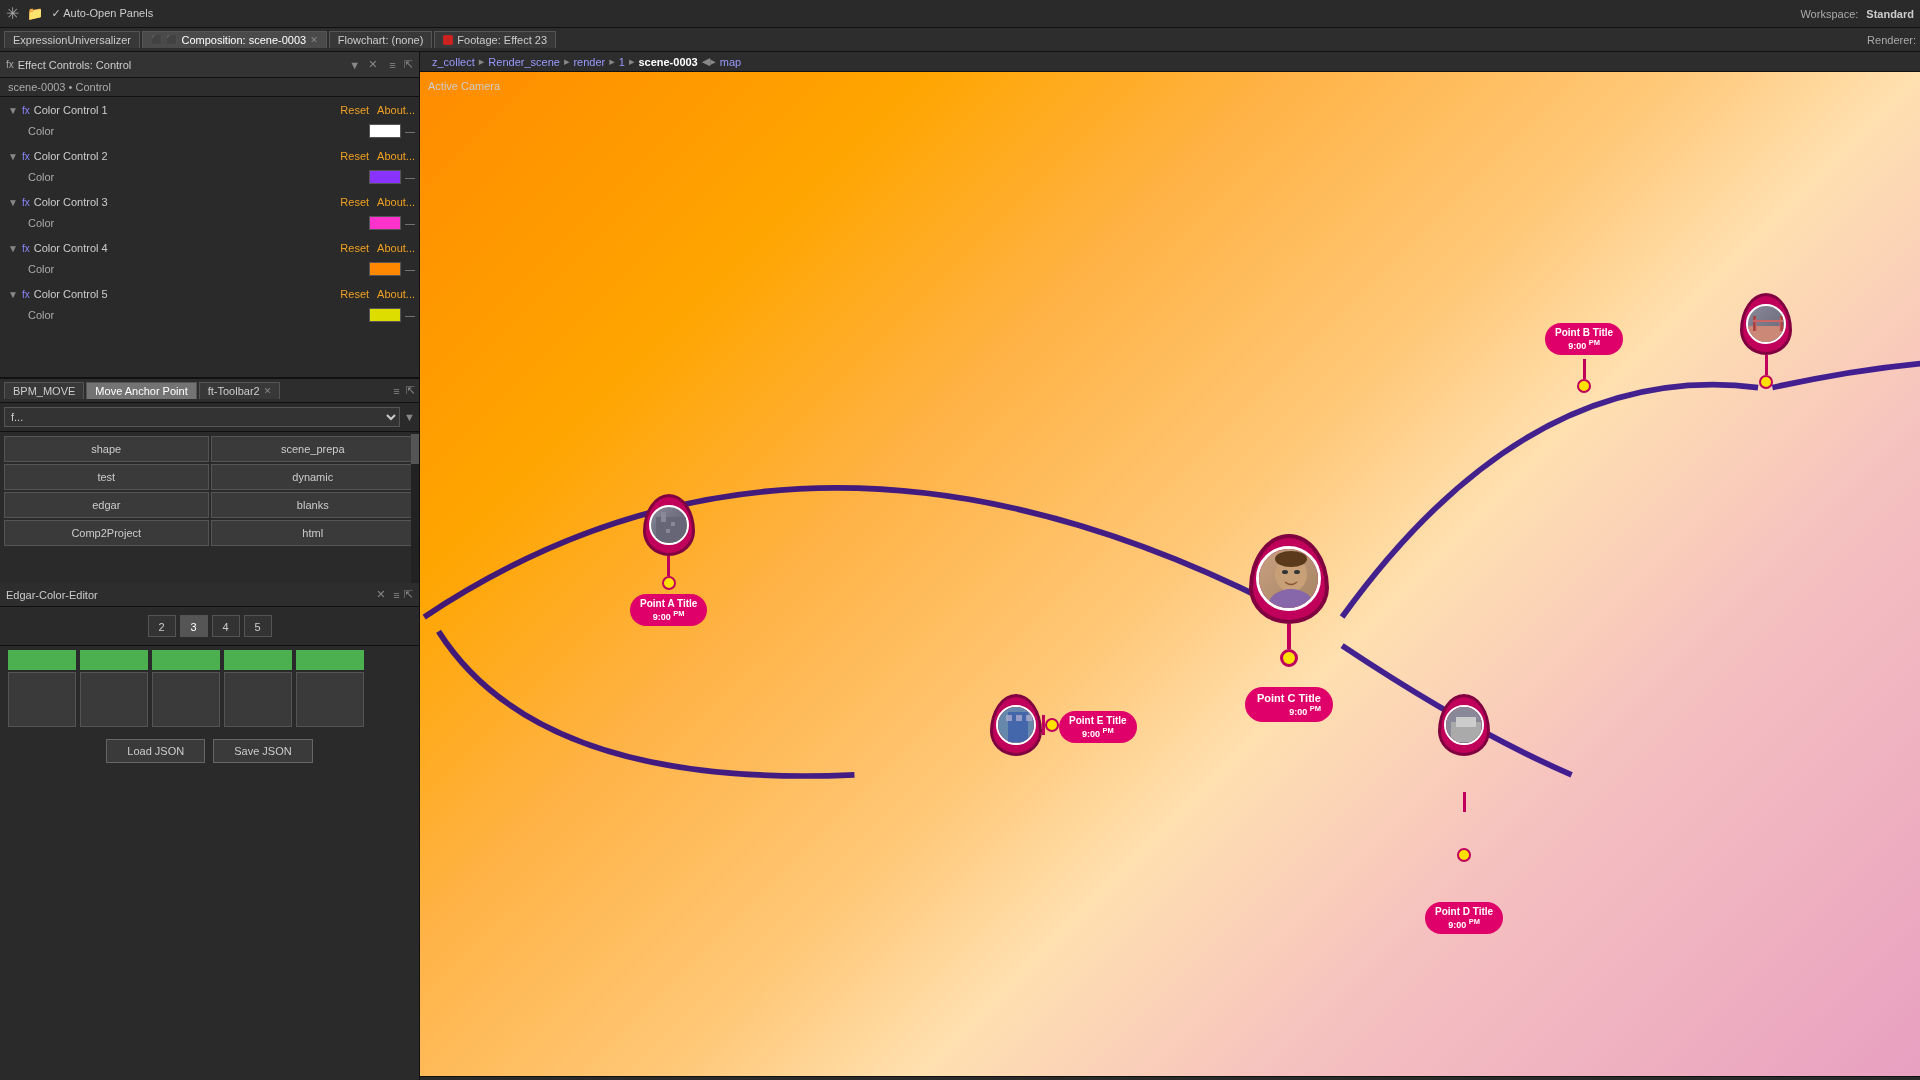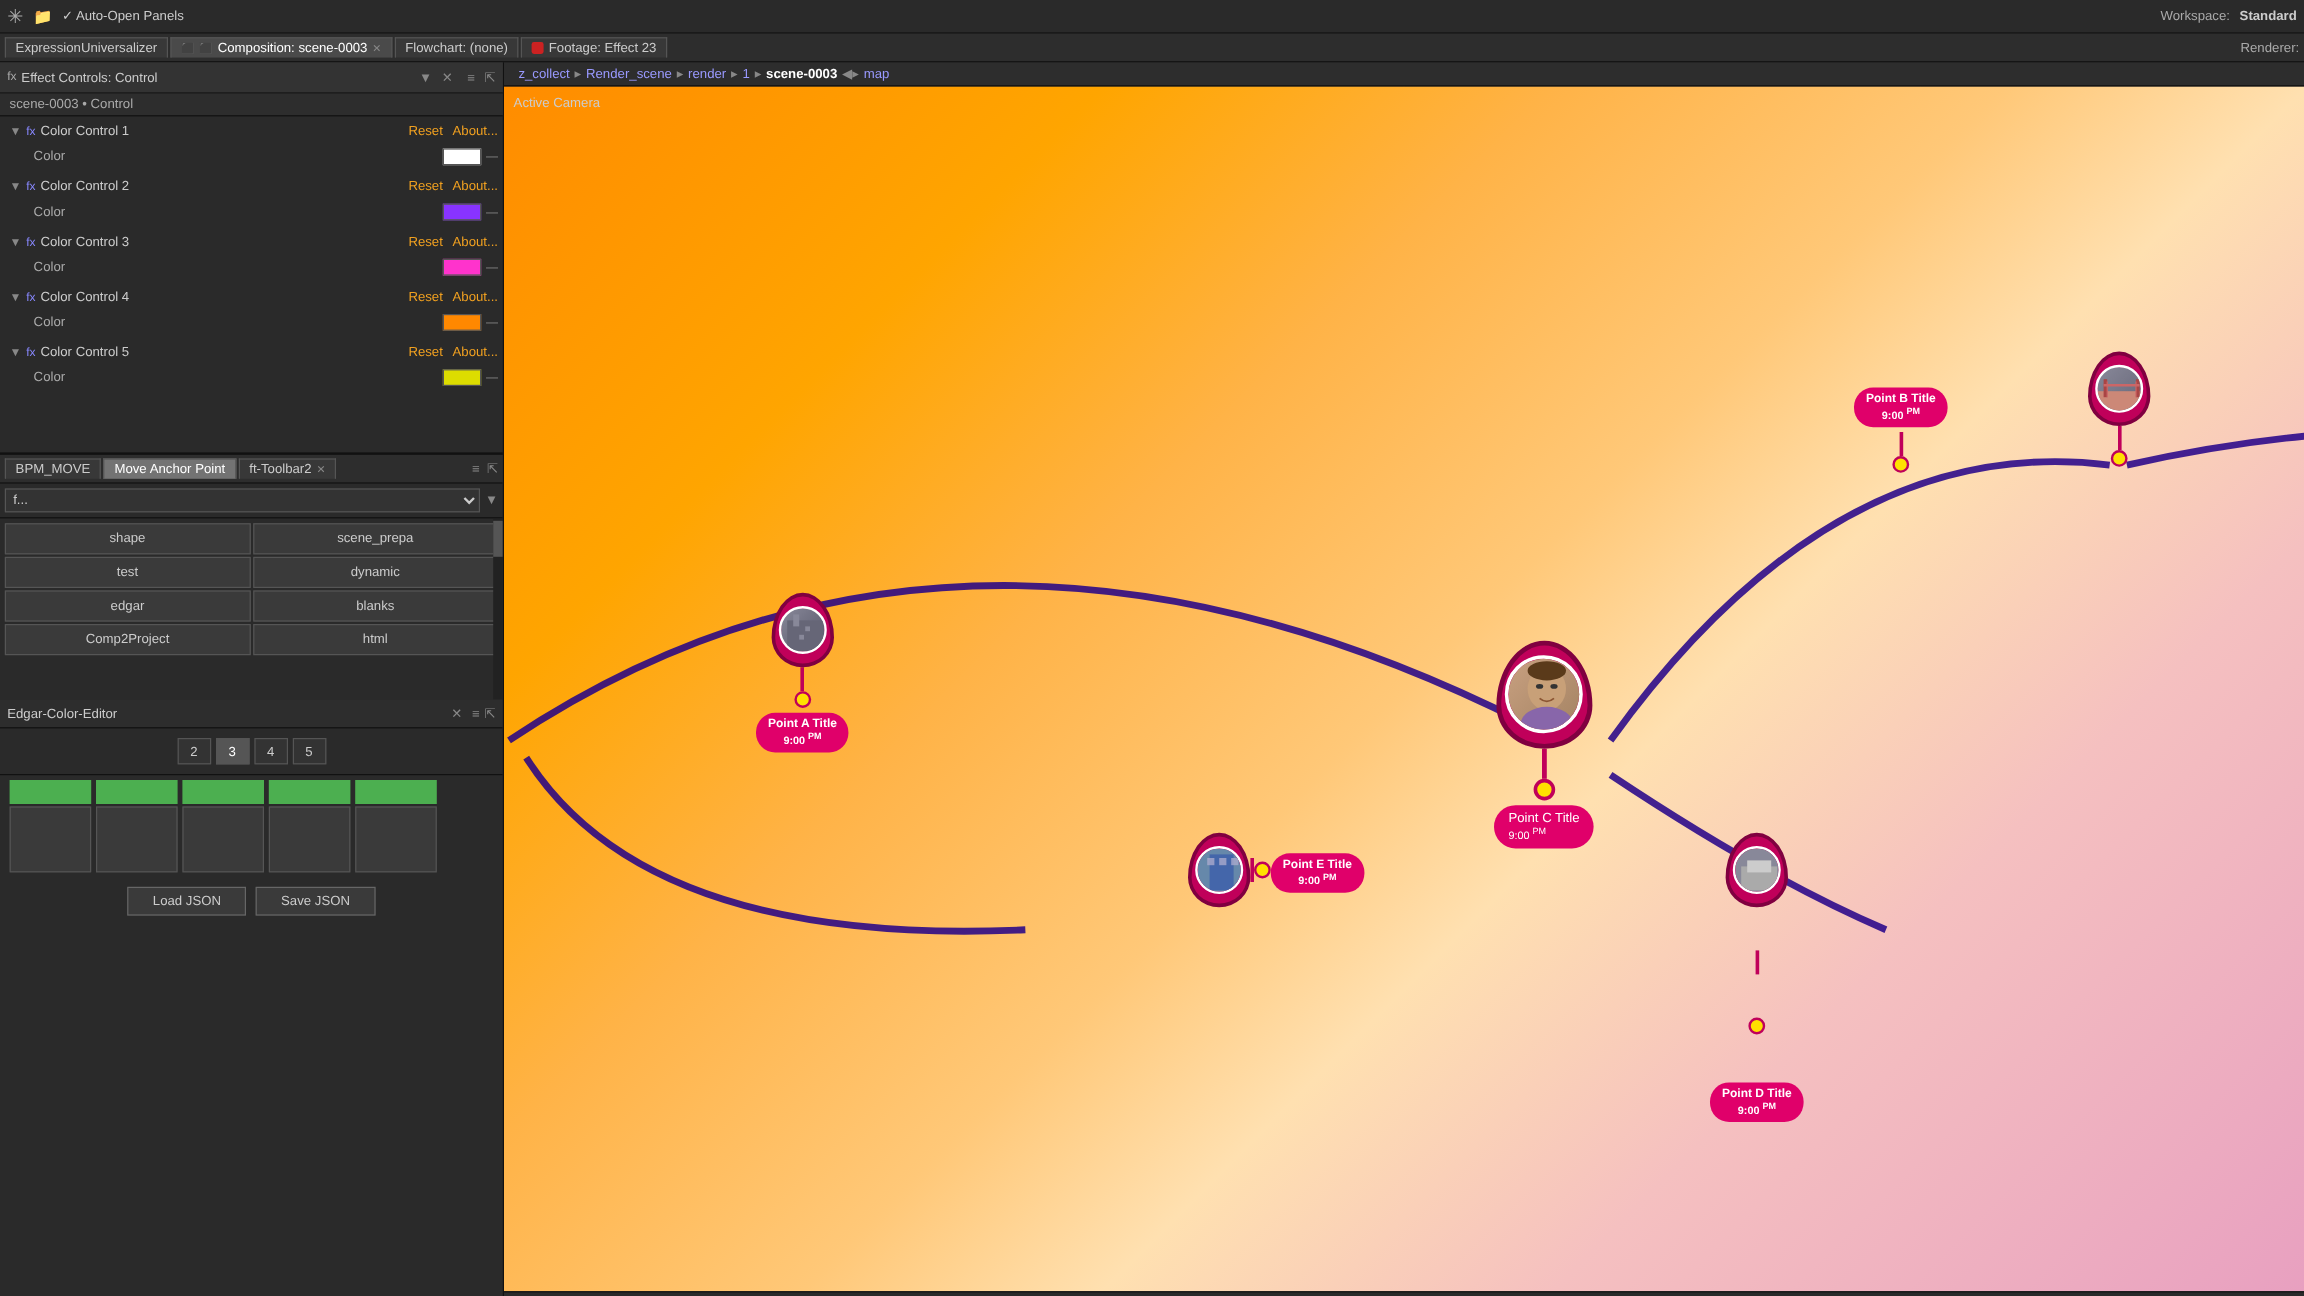--- a/index.html
+++ b/index.html
@@ -442,21 +442,21 @@
                   <ellipse cx="26" cy="23" rx="3" ry="2" fill="#333"></ellipse>
                   <ellipse cx="38" cy="23" rx="3" ry="2" fill="#333"></ellipse>
                   <path d="M 26 33 Q 32 38 38 33" stroke="#8b5533" stroke-width="1.5" fill="none"></path>
                   <ellipse cx="32" cy="10" rx="16" ry="8" fill="#5a3a1a"></ellipse>
                 </svg>
               </div>
             </div>
           </div>
           <div style="width:4px;height:25px;background:#c0005a;"></div>
           <div style="width:18px;height:18px;background:#ffe000;border-radius:50%;border:3px solid #c0005a;"></div>
-          <div style="background:#e0006a;color:white;border-radius:18px;padding:5px 12px;font-size:11px;font-weight:normal;text-align:left;margin-top:4px;white-space:nowrap;">
+          <div style="background:#e0006a;color:white;border-radius:18px;padding:5px 12px;font-size:11px;font-weight:bold;text-align:right;margin-top:20px;white-space:nowrap;">
             Point C Title<br><span style="font-size:9px;">9:00 <sup>PM</sup></span>
           </div>
         </div>
 
         <div style="position:absolute; left:67%; top:62%; display:flex; flex-direction:column; align-items:center;gap:36px;">
           <div style="width:52px;height:62px;background:#c0005a;border-radius:50% 50% 50% 50% / 60% 60% 40% 40%;display:flex;align-items:center;justify-content:center;border:3px solid #800040;">
             <div style="width:40px;height:40px;border-radius:50%;overflow:hidden;border:2px solid #fff;">
               <svg viewBox="0 0 40 40" style="width:40px;height:40px;">
                 <rect x="0" y="0" width="40" height="40" fill="#889"></rect>
                 <rect x="5" y="15" width="30" height="20" fill="#aaa"></rect>

